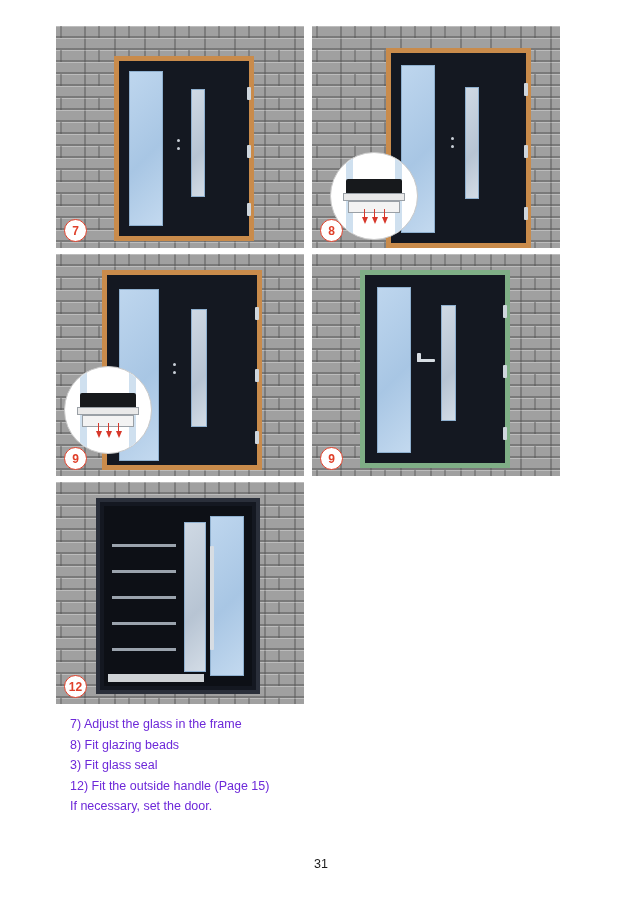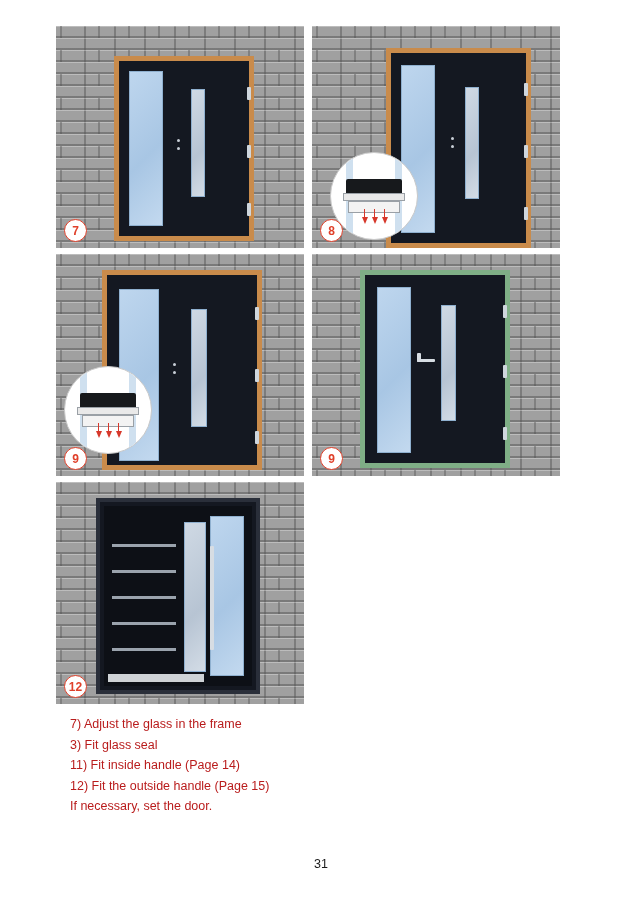--- a/index.html
+++ b/index.html
@@ -247,21 +247,21 @@
     height: 9px;
     background: #d7382b;
   }
 
   
   .captions {
     margin-top: 10px;
     padding-left: 14px;
     font-size: 12.5px;
     line-height: 20.5px;
-    color: #b91c1c;
+    color: #6d28d9;
   }
   .caption-line { white-space: nowrap; }
 
   .page-number {
     position: absolute;
     left: 8px;
     right: 0;
     bottom: 28px;
     text-align: center;
     font-size: 12.5px;
@@ -398,21 +398,21 @@
         </div>
       </div>
 
       <div class="badge">12</div>
     </div>
 
   </div>
 
   <div class="captions">
     <div class="caption-line">7) Adjust the glass in the frame</div>
+    <div class="caption-line">8) Fit glazing beads</div>
     <div class="caption-line">3) Fit glass seal</div>
-    <div class="caption-line">11) Fit inside handle (Page 14)</div>
     <div class="caption-line">12) Fit the outside handle (Page 15)</div>
     <div class="caption-line">If necessary, set the door.</div>
   </div>
 
   <div class="page-number">31</div>
 
 </div>
 
 </body></html>

